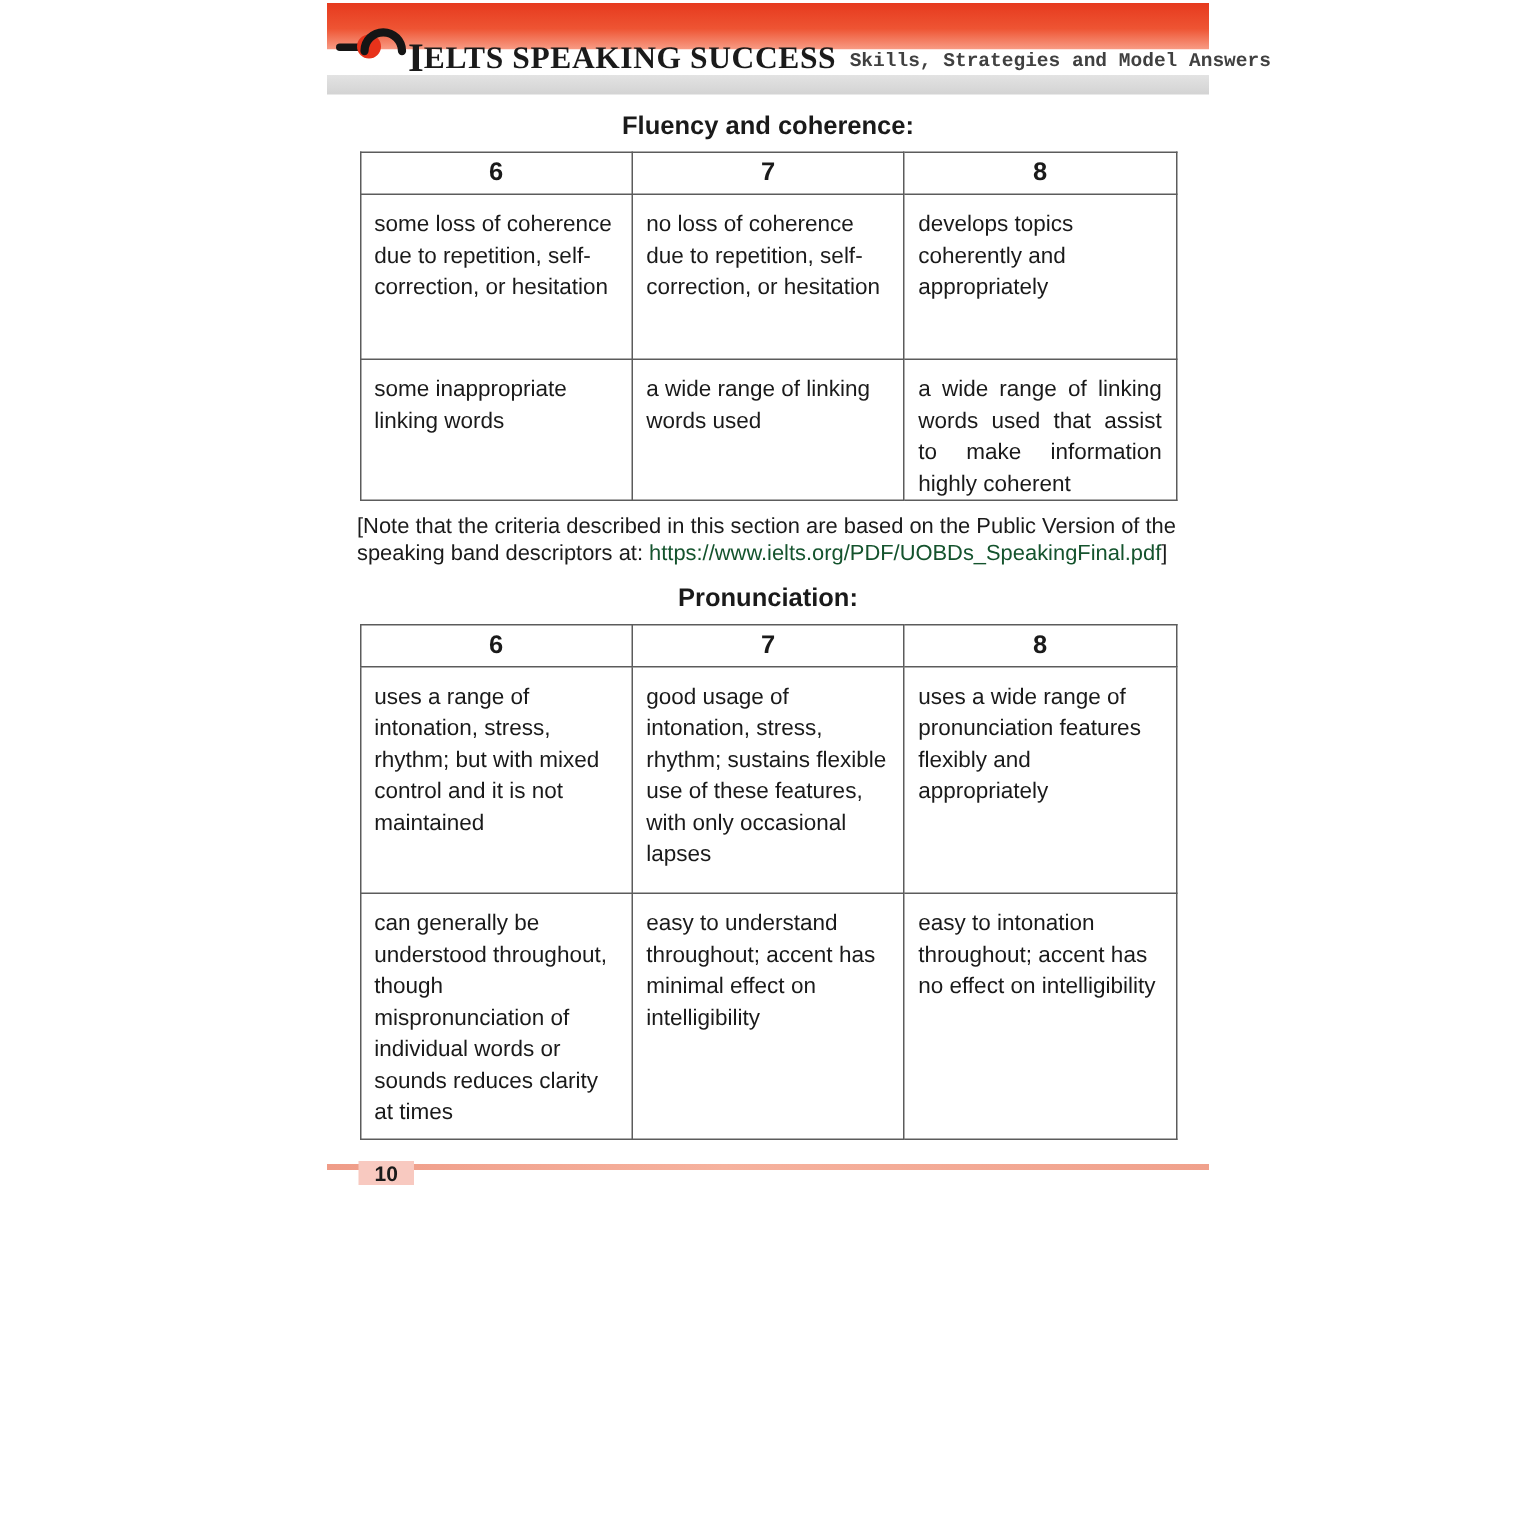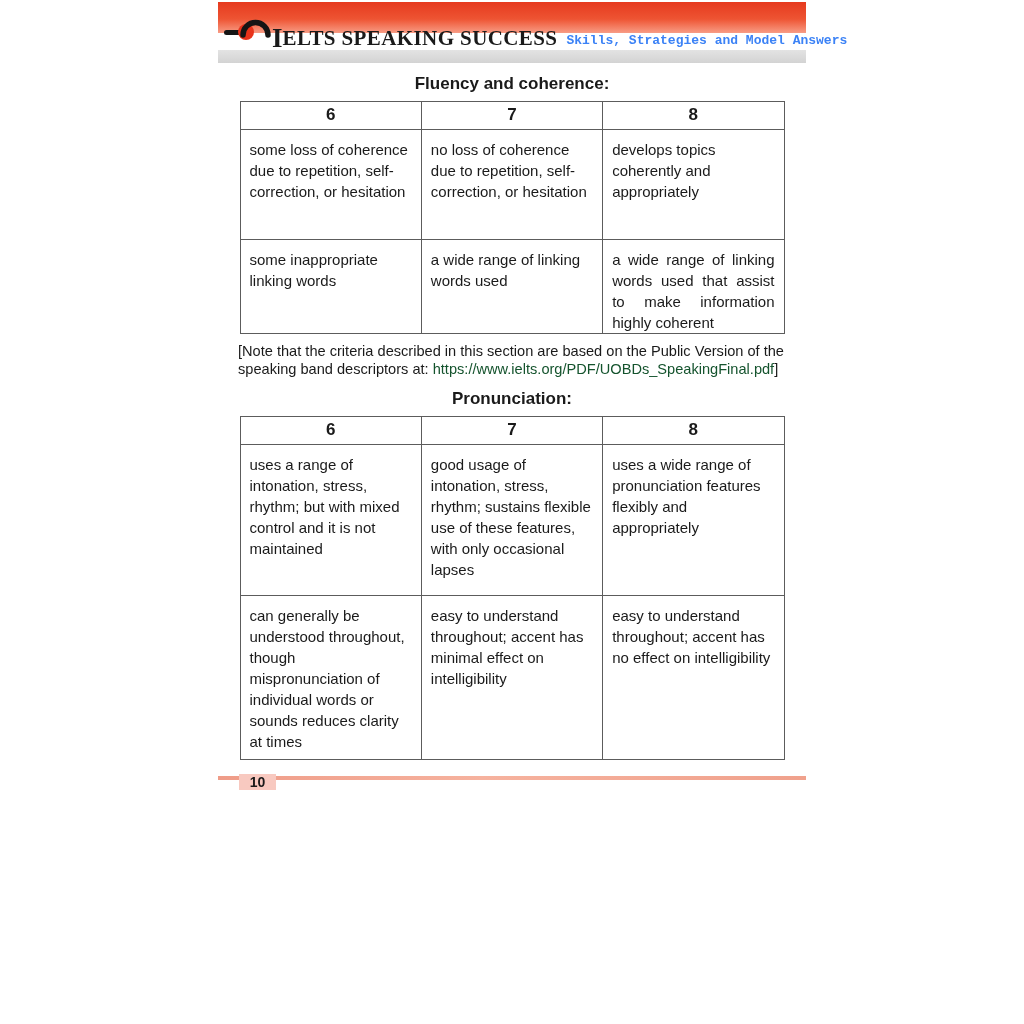--- a/index.html
+++ b/index.html
@@ -59,21 +59,21 @@
     <div class="title-line">
       <span class="logo-svg">
         <svg width="50" height="34" viewBox="0 0 50 34">
           <rect x="0" y="20" width="19" height="5" rx="2.5" fill="#151515"></rect>
           <circle cx="22" cy="22" r="8" fill="#e8321a"></circle>
           <path d="M 19 25 A 12.5 12.5 0 0 1 44 25" stroke="#151515" stroke-width="5.5" fill="none" stroke-linecap="round"></path>
         </svg>
       </span>
       <span class="title-i">I</span>
         <span class="title-rest">ELTS SPEAKING SUCCESS</span>
-      <span class="subtitle" style="color:#3b82f6;">Skills, Strategies and Model Answers</span>
+      <span class="subtitle" style="color:#404040;">Skills, Strategies and Model Answers</span>
     </div>
   </div>
 
   <div class="section-title st-1">Fluency and coherence:</div>
 
   <table class="band">
     <thead>
       <tr>
         <th>6</th>
         <th>7</th>
@@ -108,21 +108,21 @@
     </thead>
     <tbody>
       <tr class="t2-r1">
         <td>uses a range of intonation, stress, rhythm; but with mixed control and it is not maintained</td>
         <td>good usage of intonation, stress, rhythm; sustains flexible use of these features, with only occasional lapses</td>
         <td>uses a wide range of pronunciation features flexibly and appropriately</td>
       </tr>
       <tr class="t2-r2">
         <td>can generally be understood throughout, though mispronunciation of individual words or sounds reduces clarity at times</td>
         <td>easy to understand throughout; accent has minimal effect on intelligibility</td>
-        <td>easy to understand throughout; accent has no effect on intelligibility</td>
+        <td>easy to intonation throughout; accent has no effect on intelligibility</td>
       </tr>
     </tbody>
   </table>
 
   <div class="footer">
     <div class="footer-line"></div>
     <div class="page-box" style="background:#f8c9c0;">10</div>
   </div>
 
 </div>

